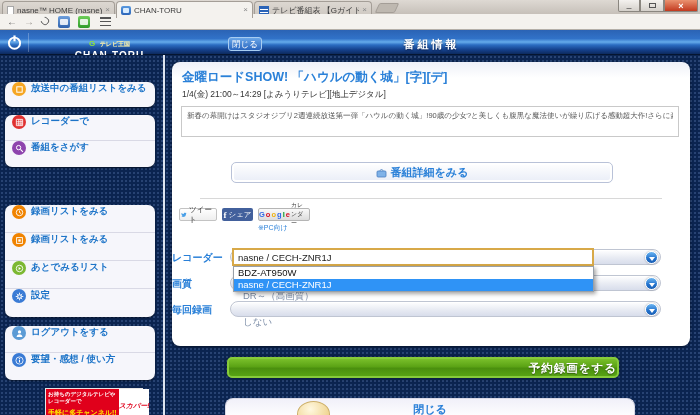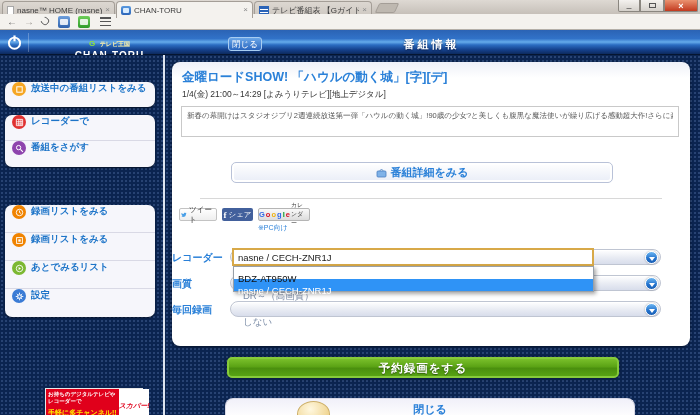--- a/index.html
+++ b/index.html
@@ -140,27 +140,27 @@
   .pill-value { position:absolute; left:12px; top:14px; font-size:9.5px; color:#7d8ea8; white-space:nowrap; }
   .pill-arrow { position:absolute; right:2px; top:1px; width:13px; height:13px; border-radius:50%;
     background:linear-gradient(180deg,#6cb6f2,#2271cc 60%,#1a5fb4); border:1px solid #fff;
     box-shadow:0 0 2px rgba(0,0,0,.35); }
   .pill-arrow::after { content:""; position:absolute; left:3px; top:5px; border-left:3px solid transparent;
     border-right:3px solid transparent; border-top:4px solid #fff; }
   #sel-rec { position:absolute; left:60px; top:186px; width:362px; height:18px; background:#fff;
     border:2px solid #d8a948; z-index:6; font-size:9.5px; color:#222; padding:2px 4px; white-space:nowrap; overflow:hidden; }
   #droplist { position:absolute; left:61px; top:204px; width:361px; background:#fff; border:1px solid #98a0a8;
     box-shadow:2px 2px 4px rgba(0,0,0,.35); z-index:7; }
-  .opt { height:12px; font-size:9.5px; padding:6px 4px; color:#111; line-height:12px; white-space:nowrap; }
+  .opt { height:12px; font-size:9.5px; padding:0 4px; color:#111; line-height:12px; white-space:nowrap; }
   .opt-selected { background:#2f93f6; color:#fff; }
 
   
   #recordbtn { position:absolute; left:62px; top:302px; width:392px; height:21px; border:2px solid #86cb3a; border-radius:5px;
     background:linear-gradient(180deg,#79bf2a 0%,#5ba315 45%,#4a8f0e 55%,#57a214 100%);
-    color:#fff; font-weight:bold; font-size:11.5px; letter-spacing:1px; text-align:center; line-height:18px;
+    color:#fff; font-weight:bold; font-size:11.5px; letter-spacing:1px; text-align:right; line-height:18px;
     text-shadow:0 1px 1px rgba(0,0,0,.45); box-shadow:0 0 4px rgba(0,0,0,.4); }
   #closepanel { position:absolute; left:60px; top:343px; width:410px; height:20px; border-radius:8px 8px 0 0;
     background:linear-gradient(180deg,#f1f0f9,#ffffff); border:1px solid #d9d9e6; border-bottom:none; }
   #closepanel-label { display:block; text-align:center; margin-top:3px; color:#2a80d8; font-weight:bold; font-size:11px; }
   #egg { position:absolute; left:71px; top:2px; width:33px; height:26px; border-radius:50% 50% 46% 46%;
     background:radial-gradient(circle at 40% 30%, #fff8e0, #f0d592 75%, #e3c276); border:1px solid #cdb06a; z-index:2; }
 </style>
 </head>
 <body>
 
@@ -289,20 +289,41 @@
         <span class="sicon ic-gear">
             <svg width="9" height="9" viewBox="0 0 10 10">
               <circle cx="5" cy="5" r="2" fill="none" stroke="#fff" stroke-width="1.2"></circle>
               <path d="M5,.8V2.4 M5,7.6V9.2 M.8,5H2.4 M7.6,5H9.2 M2,2l1.2,1.2 M6.8,6.8L8,8 M8,2L6.8,3.2 M3.2,6.8L2,8" stroke="#fff" stroke-width="1"></path>
             </svg>
           </span>
         <span class="sitem-label">設定</span>
       </div>
     </div>
 
+    <div class="sgroup" id="sg4">
+      <div class="sitem">
+        <span class="sicon ic-logout">
+            <svg width="9" height="9" viewBox="0 0 10 10">
+              <circle cx="5" cy="3.2" r="1.8" fill="#fff"></circle>
+              <path d="M1.8,9c0-2 1.4-3.2 3.2-3.2S8.2,7 8.2,9z" fill="#fff"></path>
+            </svg>
+          </span>
+        <span class="sitem-label">ログアウトをする</span>
+      </div>
+      <div class="sitem">
+        <span class="sicon ic-info">
+            <svg width="9" height="9" viewBox="0 0 10 10">
+              <circle cx="5" cy="5" r="4" fill="none" stroke="#fff" stroke-width=".9"></circle>
+              <rect x="4.4" y="4.2" width="1.2" height="3" fill="#fff"></rect>
+              <circle cx="5" cy="2.9" r=".8" fill="#fff"></circle>
+            </svg>
+          </span>
+        <span class="sitem-label">要望・感想 / 使い方</span>
+      </div>
+    </div>
 
     <div id="ad">
       <div id="ad-red">
         <div class="ad-line">お持ちのデジタルテレビや</div>
         <div class="ad-line">レコーダーで</div>
         <div class="ad-line3">手軽に多チャンネル!!</div>
       </div>
       <div id="ad-brand">
         <span>スカパー!</span>
       </div>

